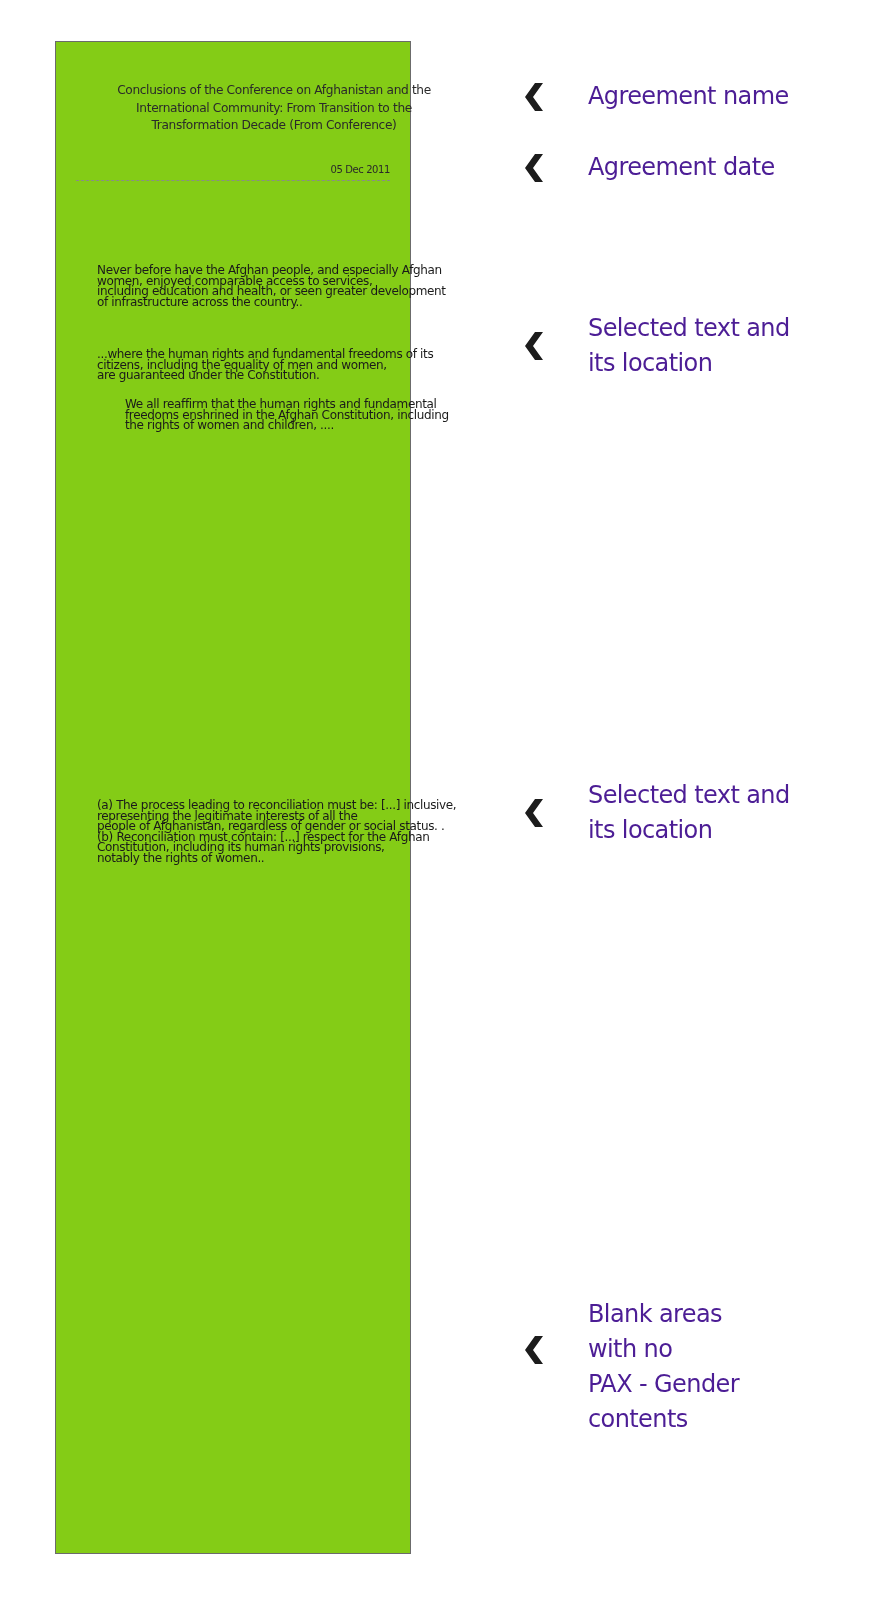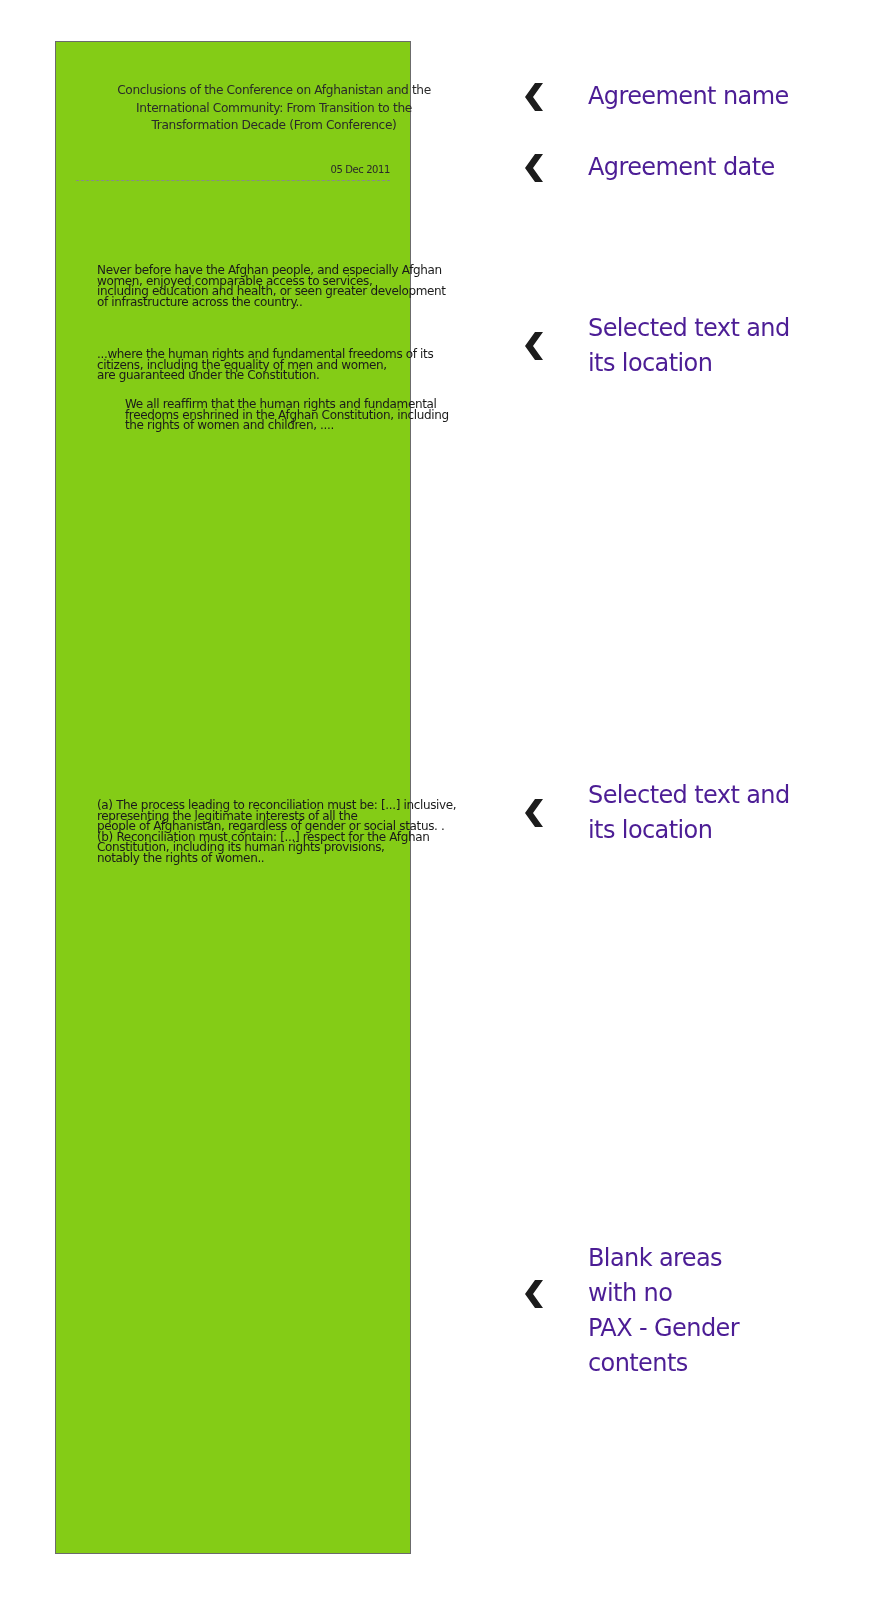--- a/index.html
+++ b/index.html
@@ -137,21 +137,21 @@
 <div class="annotation" style="top:798px;">
   <svg class="chevron" viewBox="0 0 20 30">
     <polygon points="11,1 19,1 9,15 19,29 11,29 1,15" fill="#1c1c1c"></polygon>
   </svg>
   <div class="annotation-label" style="top:-20px;">
     <div>Selected text and</div>
     <div>its location</div>
   </div>
 </div>
 
-<div class="annotation" style="top:1279px;">
+<div class="annotation" style="top:1335px;">
   <svg class="chevron" viewBox="0 0 20 30">
     <polygon points="11,1 19,1 9,15 19,29 11,29 1,15" fill="#1c1c1c"></polygon>
   </svg>
   <div class="annotation-label" style="top:-38px;">
     <div>Blank areas</div>
     <div>with no</div>
     <div>PAX - Gender</div>
     <div>contents</div>
   </div>
 </div>

